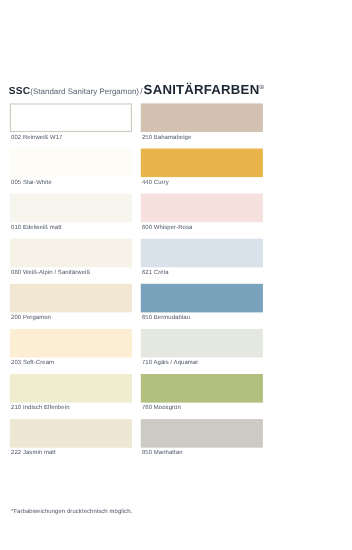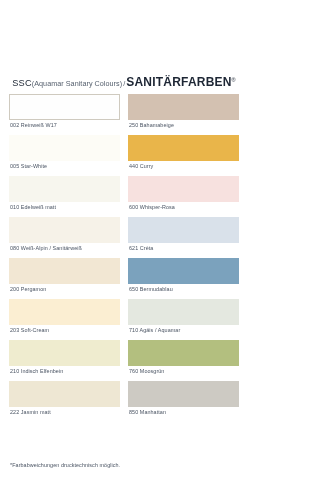--- a/index.html
+++ b/index.html
@@ -30,21 +30,21 @@
     text-align: center;
     white-space: nowrap;
   }
   .header-line {
     display: inline-block;
     font-size: 8.2px;
     letter-spacing: .1px;
     color: #2e3a4a;
   }
   .ssc-abbr {
-    font-weight: normal;
+    font-weight: bold;
     font-size: 9.2px;
     color: #1d2634;
     letter-spacing: .2px;
     text-align: right;
   }
   .ssc-expand {
     font-size: 7.2px;
     color: #56606e;
     letter-spacing: .05px;
   }
@@ -110,21 +110,21 @@
     letter-spacing: .08px;
     white-space: nowrap;
   }
 </style>
 </head>
 <body>
 
 <div class="page">
 
   <div class="header">
-    <div class="header-line"><span class="ssc-abbr">SSC</span><span class="ssc-expand">(Aquamar Sanitary Colours)</span><span class="ssc-sep">/</span><span class="brand">SANITÄRFARBEN</span><span class="brand-reg">®</span></div>
+    <div class="header-line"><span class="ssc-abbr">SSC</span><span class="ssc-expand">(Standard Sanitary Pergamon)</span><span class="ssc-sep">/</span><span class="brand">SANITÄRFARBEN</span><span class="brand-reg">®</span></div>
   </div>
 
   <div class="grid">
 
     <div class="cell">
       <div class="chip outlined" style="background-color: rgb(254, 254, 254);"></div>
       <div class="chip-label">002 Reinweiß W17</div>
     </div>
     <div class="cell">
       <div class="chip" style="background-color: rgb(211, 193, 177);"></div>

